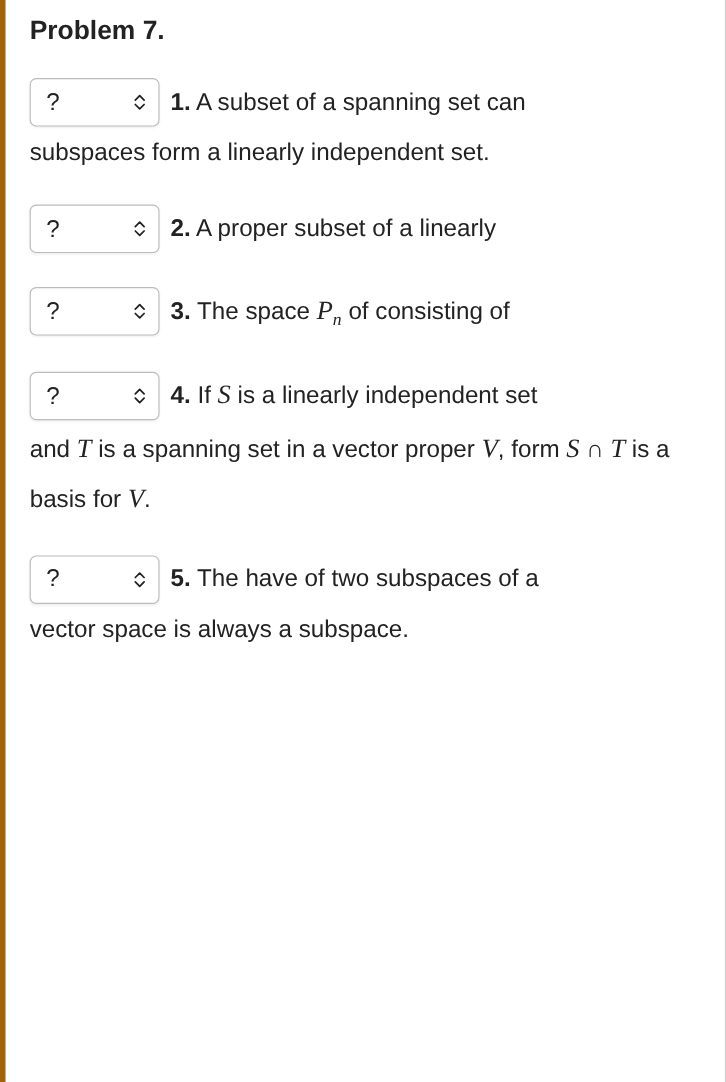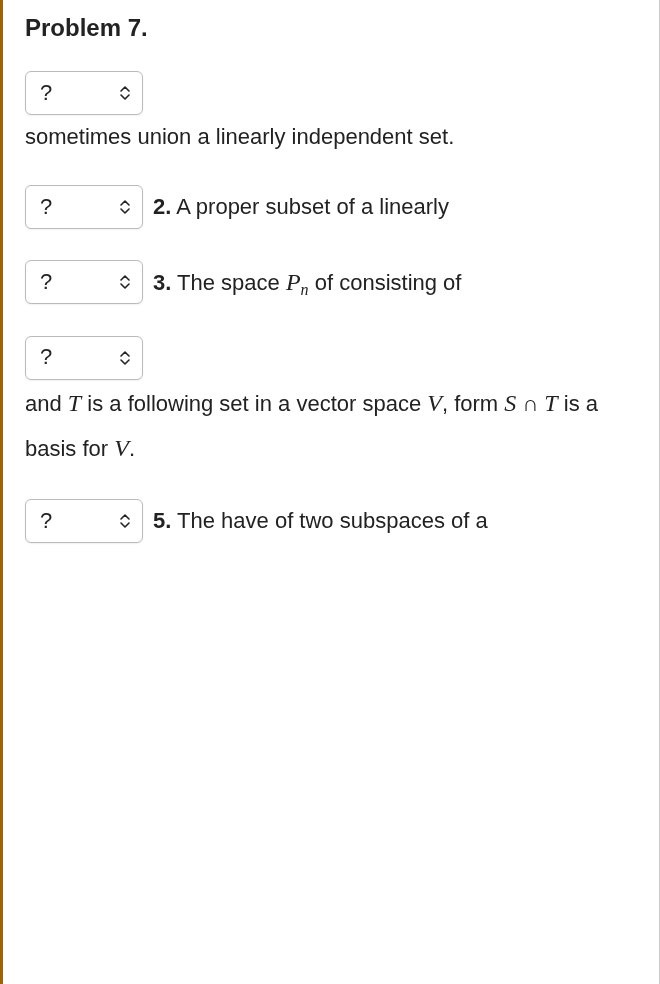--- a/index.html
+++ b/index.html
@@ -9,21 +9,21 @@
     }
     body {
       font-family: Arial, Helvetica, sans-serif;
       font-size: 22px;
       color: #222;
       background: #fff;
       width: 660px;
       line-height: 1.5;
     }
     .container {
-      border-left: 3px solid #a16207;
+      border-left: 5px solid #a16207;
       border-right: 1px solid #ccc;
       padding: 10px 22px 20px 22px;
       min-height: 984px;
     }
     .problem-title {
       font-weight: bold;
       font-size: 24px;
       margin-bottom: 22px;
     }
     .question-intro {
@@ -96,22 +96,22 @@
 
   <div class="question-row">
     <span class="select-box">
       <span class="select-value">?</span>
       <span class="stepper-icon">
         <svg width="14" height="18" viewBox="0 0 14 18">
             <path d="M3 7 L7 3 L11 7" stroke="#222" stroke-width="1.6" fill="none" stroke-linecap="round" stroke-linejoin="round"></path>
             <path d="M3 11 L7 15 L11 11" stroke="#222" stroke-width="1.6" fill="none" stroke-linecap="round" stroke-linejoin="round"></path>
           </svg>
       </span>
-    </span>
-    <div class="question-text">sometimes union a linearly independent set.</div>
+    </span><span class="q-first-line"><span class="question-number">1.</span><span> A subset of a spanning set can</span></span>
+    <div class="question-text">subspaces form a linearly independent set.</div>
   </div>
 
   <div class="question-row">
     <span class="select-box">
       <span class="select-value">?</span>
       <span class="stepper-icon">
         <svg width="14" height="18" viewBox="0 0 14 18">
             <path d="M3 7 L7 3 L11 7" stroke="#222" stroke-width="1.6" fill="none" stroke-linecap="round" stroke-linejoin="round"></path>
             <path d="M3 11 L7 15 L11 11" stroke="#222" stroke-width="1.6" fill="none" stroke-linecap="round" stroke-linejoin="round"></path>
           </svg>
@@ -133,29 +133,30 @@
 
   <div class="question-row">
     <span class="select-box">
       <span class="select-value">?</span>
       <span class="stepper-icon">
         <svg width="14" height="18" viewBox="0 0 14 18">
             <path d="M3 7 L7 3 L11 7" stroke="#222" stroke-width="1.6" fill="none" stroke-linecap="round" stroke-linejoin="round"></path>
             <path d="M3 11 L7 15 L11 11" stroke="#222" stroke-width="1.6" fill="none" stroke-linecap="round" stroke-linejoin="round"></path>
           </svg>
       </span>
-    </span>
-    <div class="question-text"><span>and </span><span class="math-var">T</span><span> is a following set in a vector space </span><span class="math-var">V</span><span>, form </span><span class="math-var">S</span><span> ∩ </span><span class="math-var">T</span><span> is a basis for </span><span class="math-var">V</span><span>.</span></div>
+    </span><span class="q-first-line"><span class="question-number">4.</span><span> If </span><span class="math-var">S</span><span> is a linearly independent set</span></span>
+    <div class="question-text"><span>and </span><span class="math-var">T</span><span> is a spanning set in a vector proper </span><span class="math-var">V</span><span>, form </span><span class="math-var">S</span><span> ∩ </span><span class="math-var">T</span><span> is a basis for </span><span class="math-var">V</span><span>.</span></div>
   </div>
 
   <div class="question-row">
     <span class="select-box">
       <span class="select-value">?</span>
       <span class="stepper-icon">
         <svg width="14" height="18" viewBox="0 0 14 18">
             <path d="M3 7 L7 3 L11 7" stroke="#222" stroke-width="1.6" fill="none" stroke-linecap="round" stroke-linejoin="round"></path>
             <path d="M3 11 L7 15 L11 11" stroke="#222" stroke-width="1.6" fill="none" stroke-linecap="round" stroke-linejoin="round"></path>
           </svg>
       </span>
     </span><span class="q-first-line"><span class="question-number">5.</span><span> The have of two subspaces of a</span></span>
+    <div class="question-text">vector space is always a subspace.</div>
   </div>
 
 </div>
 
 </body></html>

